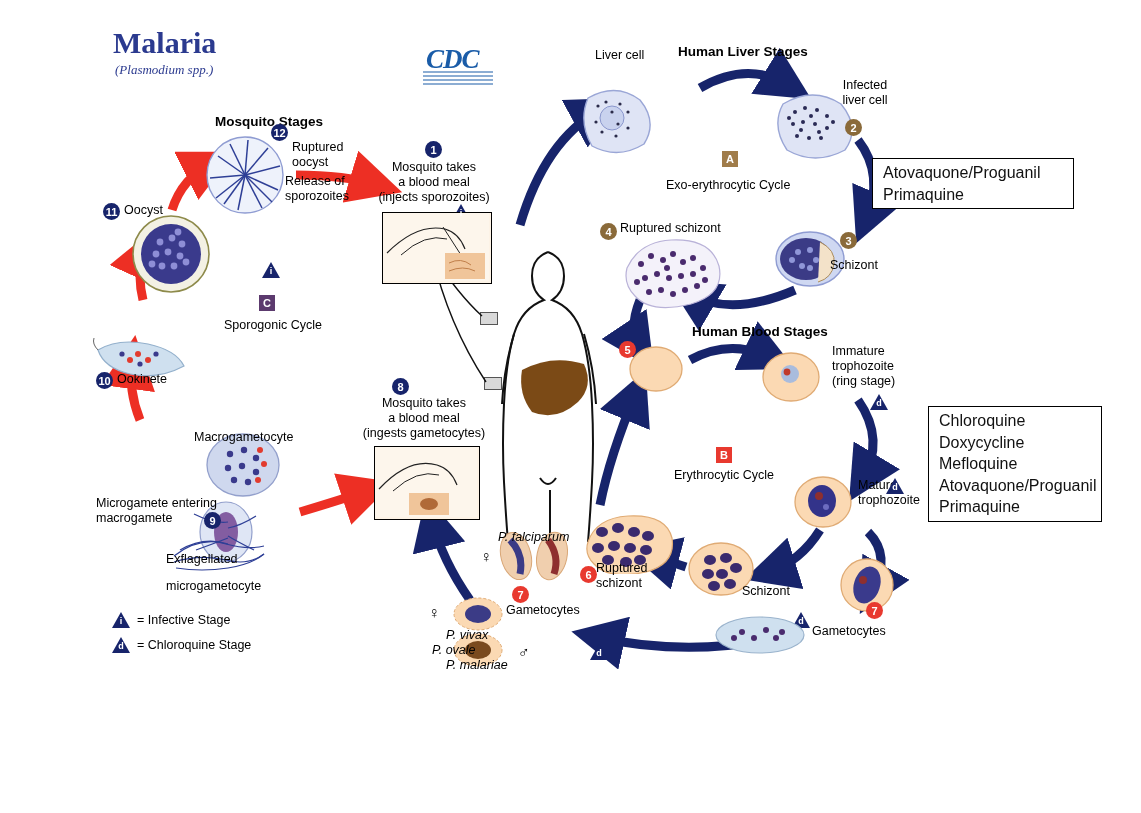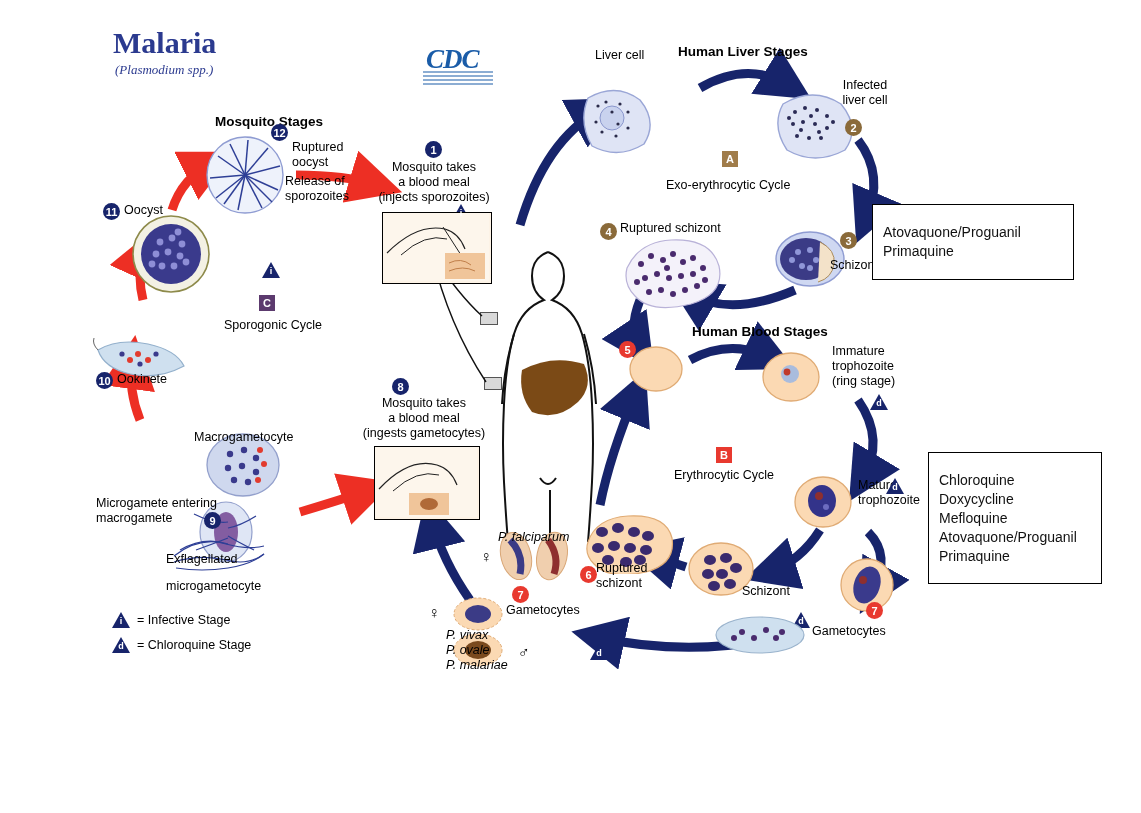--- a/index.html
+++ b/index.html
@@ -22,21 +22,21 @@
   .sq{width:16px;height:16px;display:flex;align-items:center;justify-content:center;
       font-size:11px;font-weight:bold;color:#fff;}
   .sq.brown{background:#a07c4a;}
   .sq.red{background:#e8392f;}
   .sq.purple{background:#5c3a6e;}
   .tri-i, .tri-d{position:relative;width:18px;height:16px;}
   .tri-i:before,.tri-d:before{content:"";position:absolute;left:0;top:0;border-left:9px solid transparent;
       border-right:9px solid transparent;border-bottom:16px solid #17246b;}
   .tri-i span,.tri-d span{position:absolute;left:0;top:4px;width:18px;text-align:center;color:#fff;
       font-size:9px;font-weight:bold;z-index:2;}
-  .drugbox{border:1px solid #000;background:#fff;padding:18px 10px;font-size:14px;line-height:1.35;margin-top:46px;}
+  .drugbox{border:1px solid #000;background:#fff;padding:3px 10px;font-size:16px;line-height:1.35;}
   .cdc{position:absolute;}
   .cdc .cdctext{font-family:"Liberation Serif", serif;font-weight:bold;font-style:italic;
       font-size:27px;color:#1a5ca8;letter-spacing:-1px;}
   .legend-row{display:flex;align-items:center;gap:7px;margin-bottom:9px;}
   svg{display:block;}
   .photo{border:1px solid #000;background:#fdf3e6;}
 </style>
 </head>
 <body>
 
@@ -325,21 +325,21 @@
 
   <svg class="abs" style="left:444px;top:596px;" width="70" height="78">
     <ellipse cx="34" cy="18" rx="24" ry="16" fill="#fbd9b3" stroke="#e0ab74" stroke-dasharray="3 2"></ellipse>
     <ellipse cx="34" cy="18" rx="13" ry="9" fill="#3b3b86"></ellipse>
     <ellipse cx="34" cy="54" rx="24" ry="16" fill="#fbd9b3" stroke="#e0ab74" stroke-dasharray="3 2"></ellipse>
     <ellipse cx="34" cy="54" rx="13" ry="9" fill="#7a4a1e"></ellipse>
   </svg>
   <div class="abs lbl" style="left:428px;top:604px;font-size:16px;">♀</div>
   <div class="abs lbl" style="left:518px;top:644px;font-size:16px;">♂</div>
   <div class="abs lbl it" style="left:446px;top:628px;">P. vivax</div>
-  <div class="abs lbl it" style="left:446px;top:643px;">P. ovale</div>
+  <div class="abs lbl it" style="left:432px;top:643px;">P. ovale</div>
   <div class="abs lbl it" style="left:446px;top:658px;">P. malariae</div>
 
   <div class="abs lbl c" style="left:372px;top:160px;width:124px;">Mosquito takes</div>
   <div class="abs lbl c" style="left:372px;top:175px;width:124px;">a blood meal</div>
   <div class="abs lbl c" style="left:368px;top:190px;width:132px;">(injects sporozoites)</div>
   <div class="abs num navy" style="left:425px;top:141px;">1</div>
   <div class="abs tri-i" style="left:452px;top:140px;">
     <span>i</span>
   </div>
   <div class="abs photo" style="left:382px;top:212px;width:108px;height:70px;">

